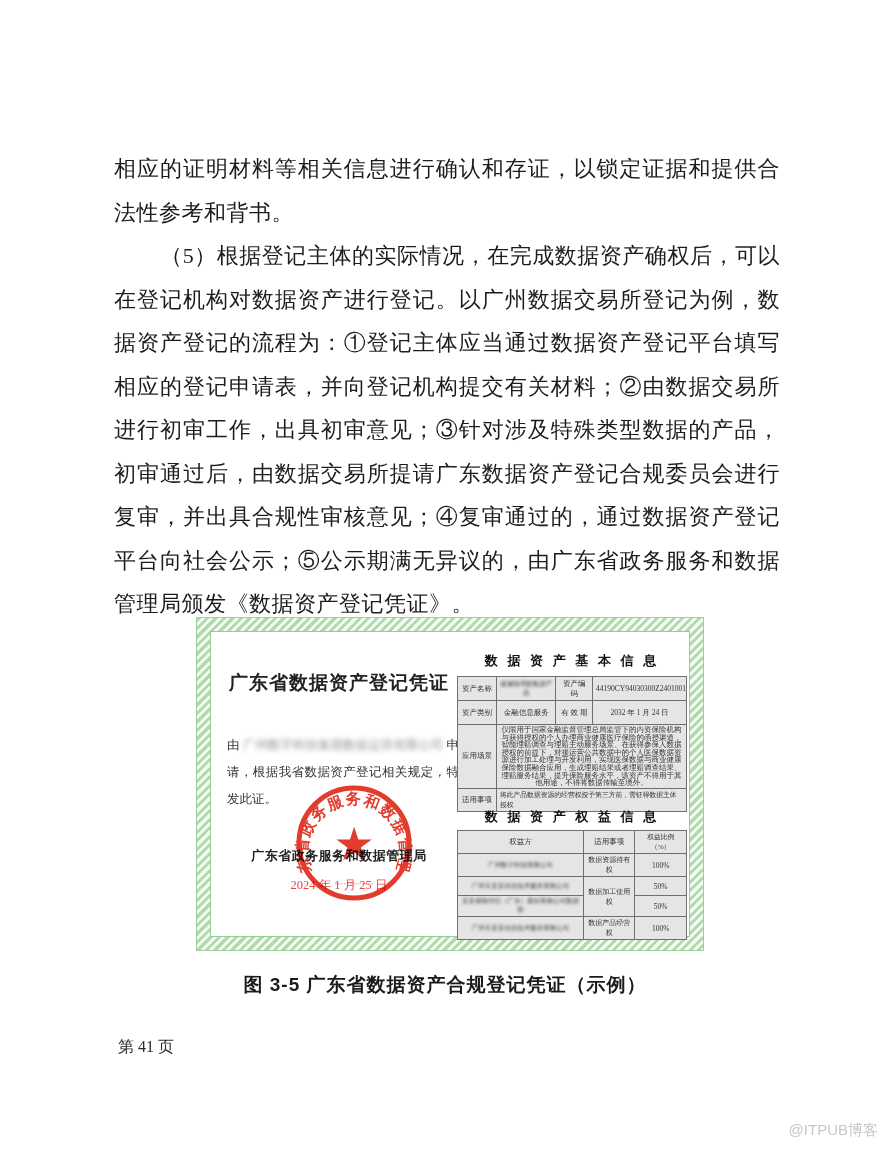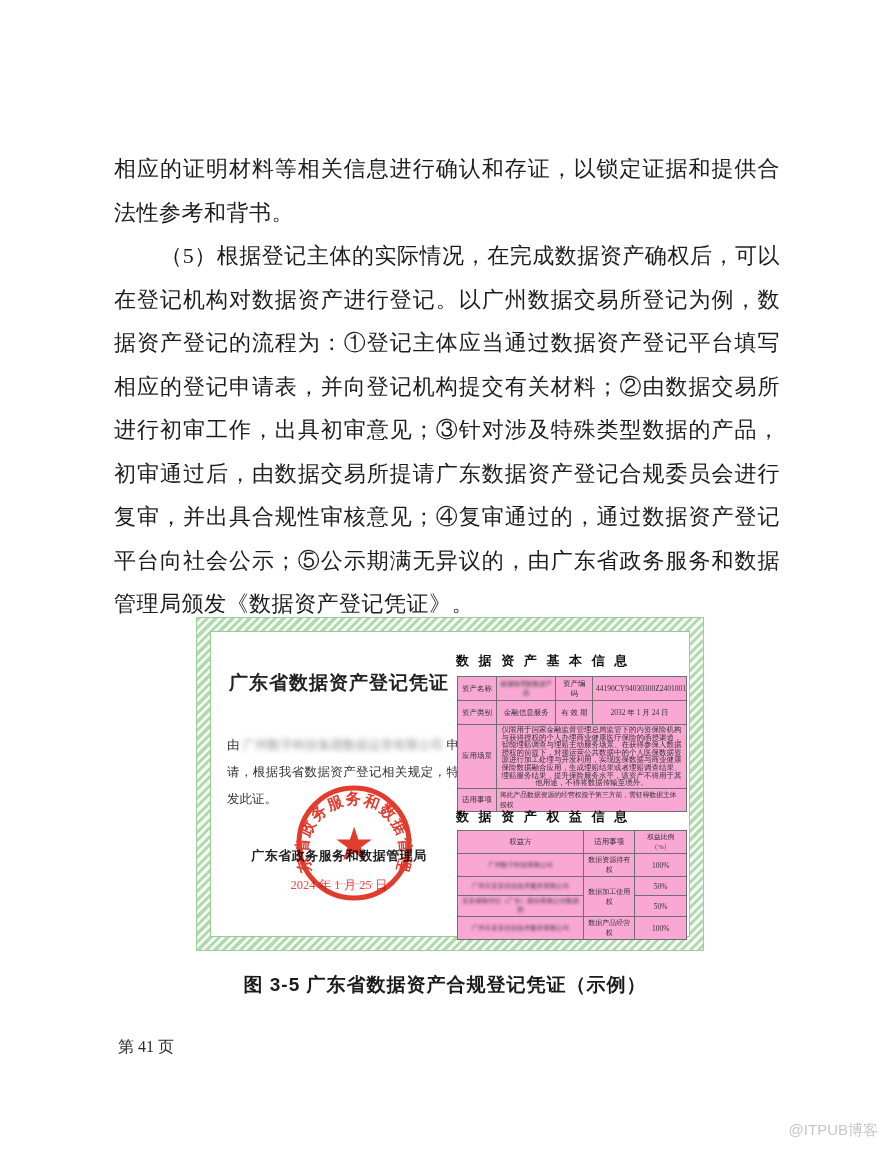--- a/index.html
+++ b/index.html
@@ -49,29 +49,29 @@
     position:absolute; left:18px; top:245px; width:220px; text-align:center;
     font-size:12.5px; color:#ef4444;
   }
   .seal {
     position:absolute; left:82px; top:150px; width:122px; height:122px;
     mix-blend-mode:multiply; opacity:0.92; pointer-events:none;
   }
   
   .right-col { position:absolute; left:245px; top:0; width:232px; height:100%; }
   .info-heading {
-    position:absolute; width:100%; text-align:left; font-weight:bold;
+    position:absolute; width:100%; text-align:center; font-weight:bold;
     font-size:13px; letter-spacing:3px; color:#111;
     font-family:"Liberation Sans","DejaVu Sans",sans-serif;
   }
   .heading-basic { top:20px; }
   .heading-rights { top:176px; }
   table.cert-table {
     position:absolute; border-collapse:collapse; table-layout:fixed;
-    width:230px; left:1px; background:#f9a8d4;
+    width:230px; left:1px; background:#e5e5e5;
   }
   table.basic { top:44px; }
   table.rights { top:198px; }
   .cert-table td, .cert-table th {
     border:1px solid #6f6f6f; padding:1px 3px; vertical-align:middle;
     font-size:7.5px; color:#333; text-align:center; font-weight:normal;
     font-family:"Liberation Serif","DejaVu Serif",serif; overflow:hidden;
   }
   .lowres { filter:blur(0.35px); }
   .tiny-par {

